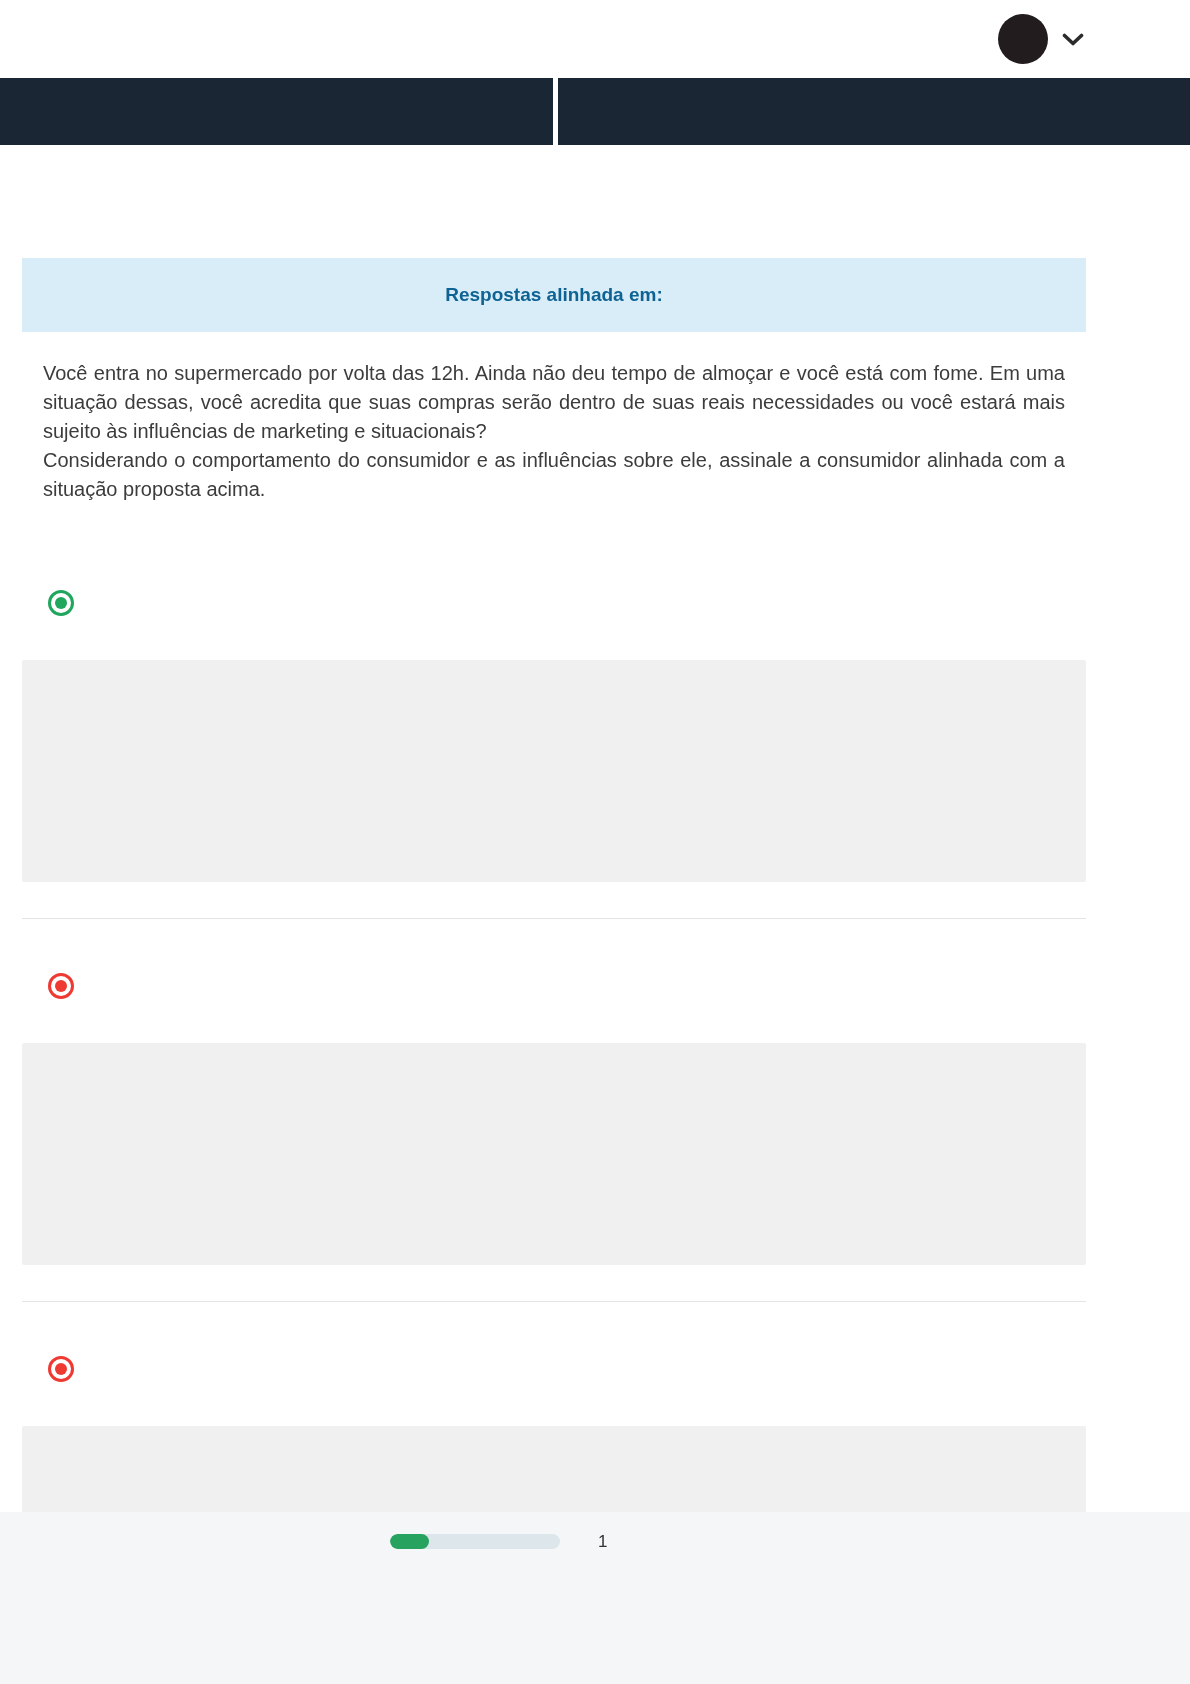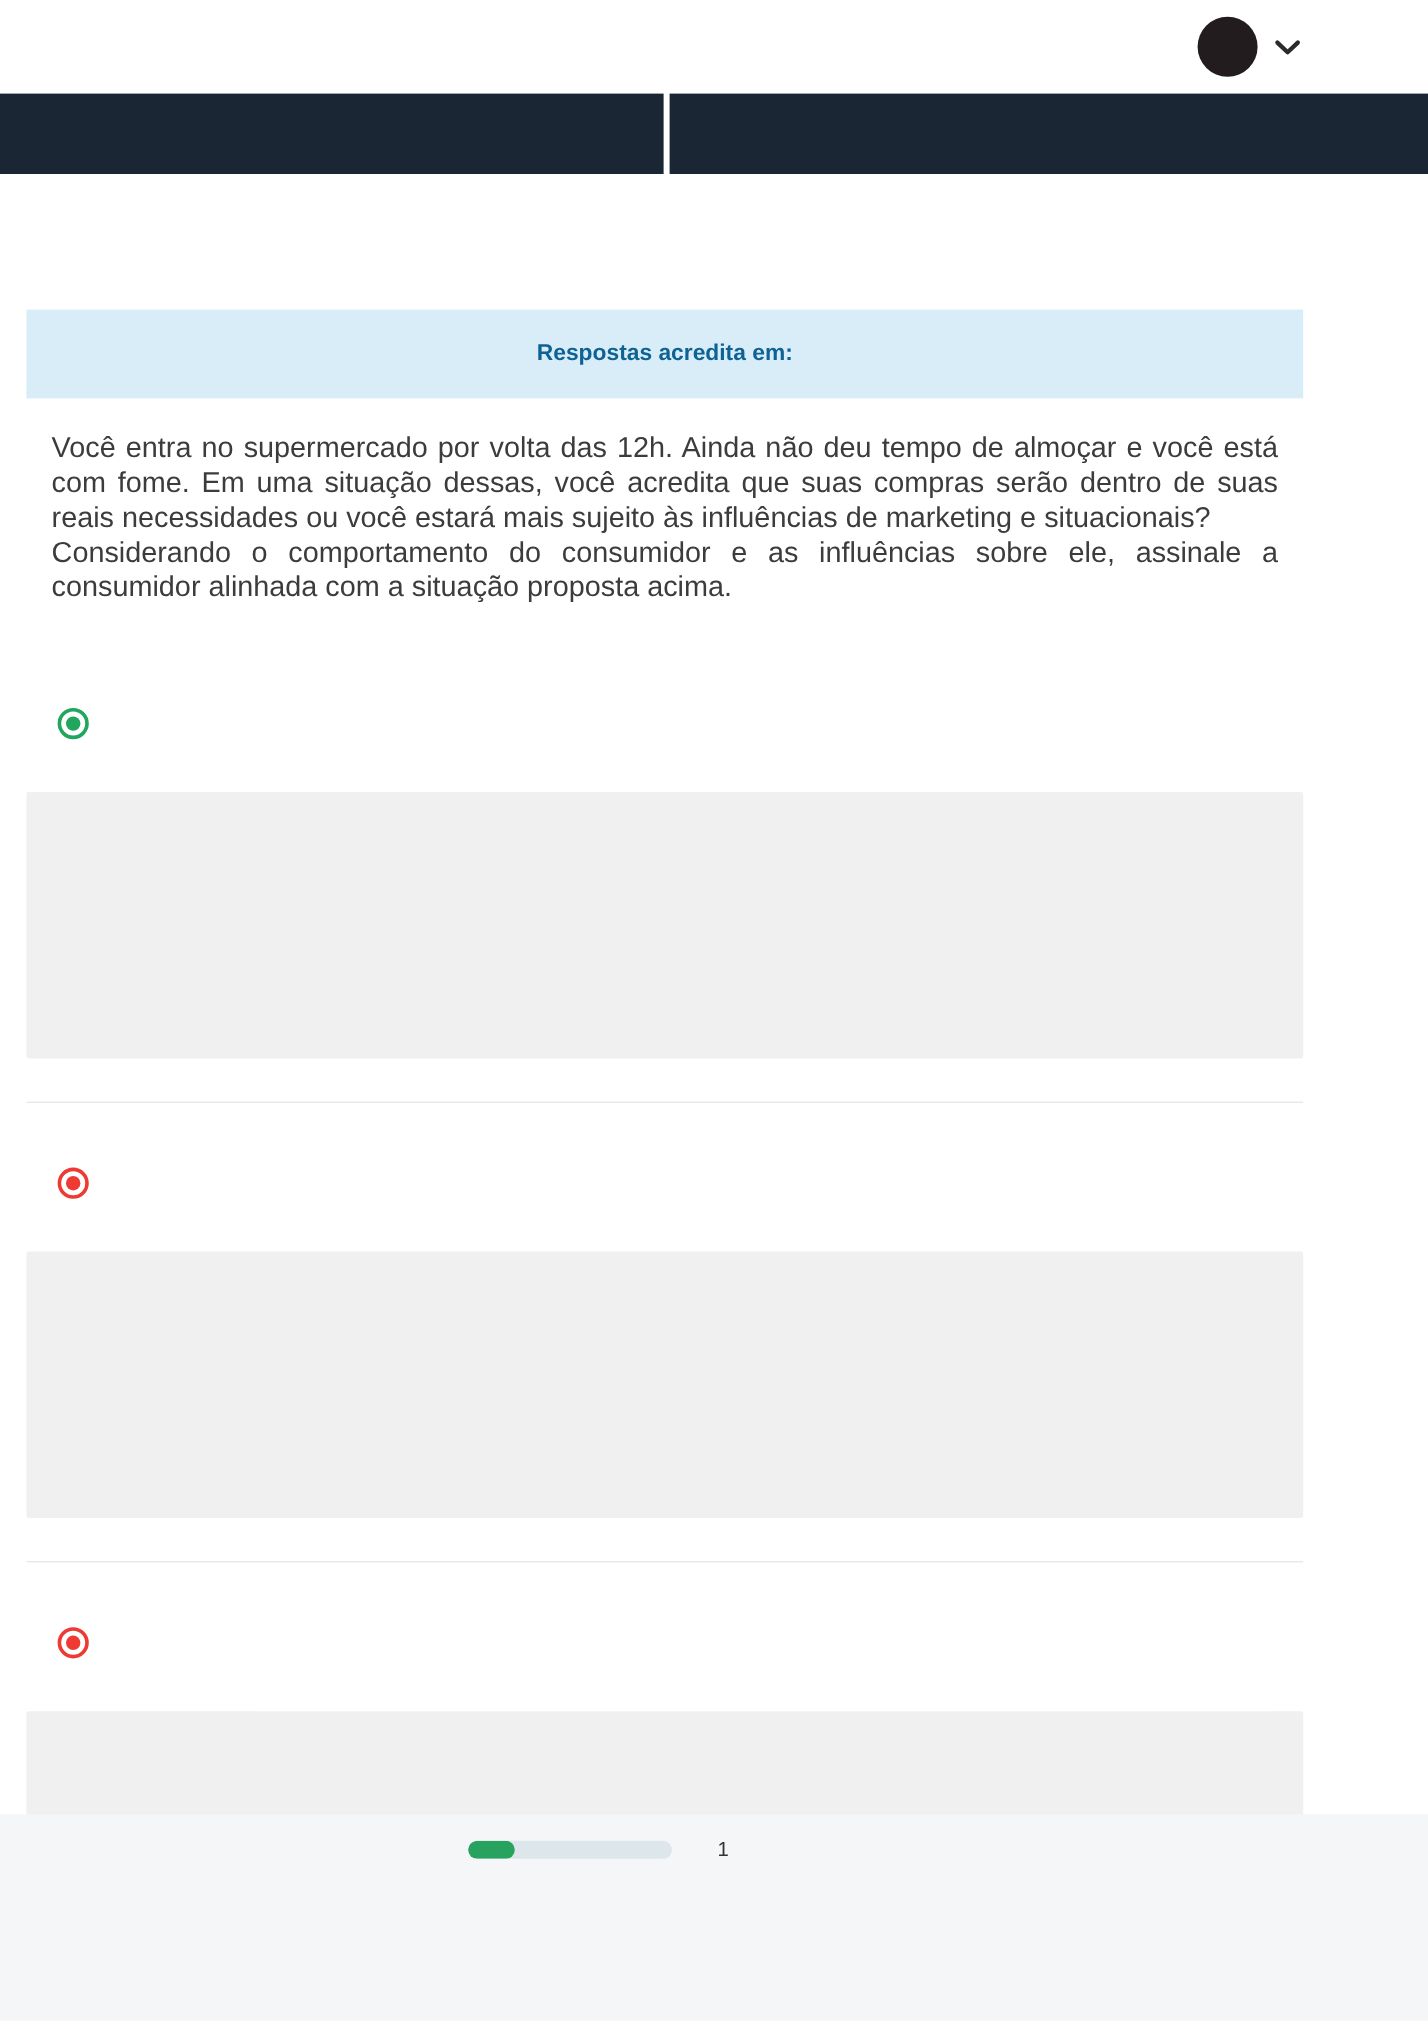--- a/index.html
+++ b/index.html
@@ -66,21 +66,21 @@
   }
   .banner span {
     color: #0e6394;
     font-size: 19px;
     font-weight: 600;
   }
   .question {
     margin-top: 27px;
     padding: 0 21px;
     color: #3c3c3c;
-    font-size: 24px;
+    font-size: 20px;
     line-height: 29px;
     text-align: justify;
   }
   .options {
     margin-top: 86px;
   }
   .option .radio {
     margin-left: 26px;
     width: 26px;
     height: 26px;
@@ -156,21 +156,21 @@
 </header>
 
 <nav class="navbar">
   <div class="nav-left"></div>
   <div class="nav-right"></div>
 </nav>
 
 <main class="content">
 
   <section class="banner">
-    <span>Respostas acredita em:</span>
+    <span>Respostas alinhada em:</span>
   </section>
 
   <section class="question">
     <div>Você entra no supermercado por volta das 12h. Ainda não deu tempo de almoçar e você está com fome. Em uma situação dessas, você acredita que suas compras serão dentro de suas reais necessidades ou você estará mais sujeito às influências de marketing e situacionais?</div>
     <div>Considerando o comportamento do consumidor e as influências sobre ele, assinale a consumidor alinhada com a situação proposta acima.</div>
   </section>
 
   <section class="options">
   <div class="option">
     <span class="radio" style="border-color: rgb(33, 166, 93);">

